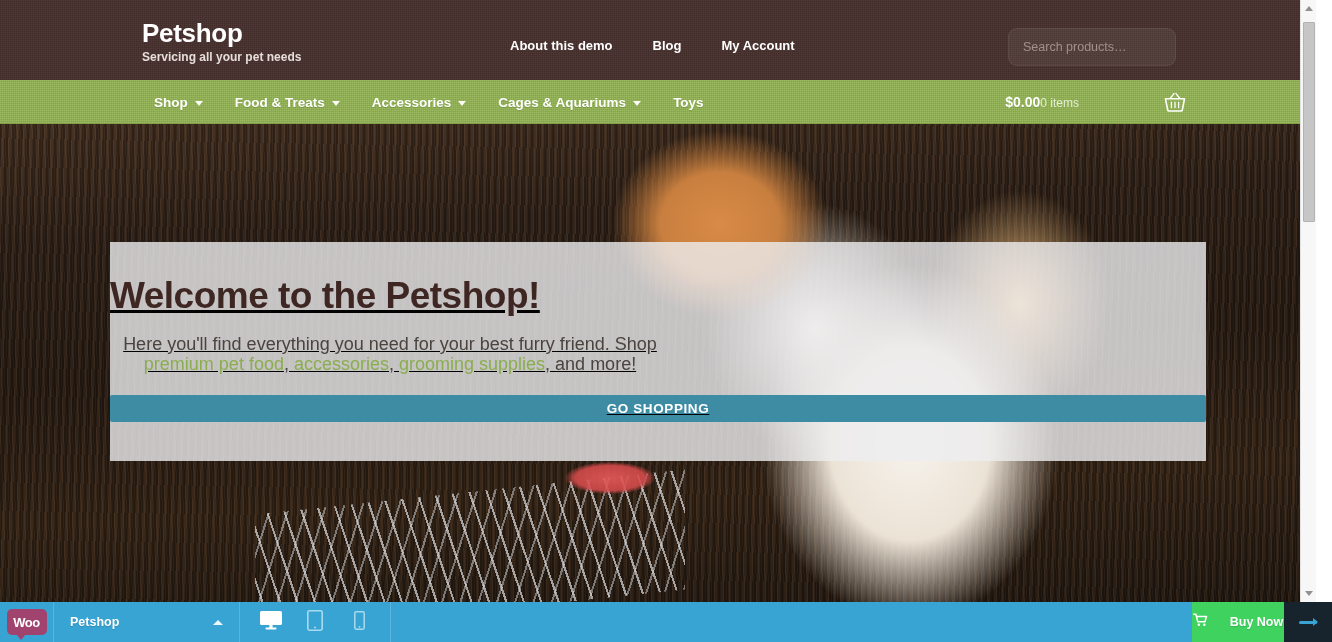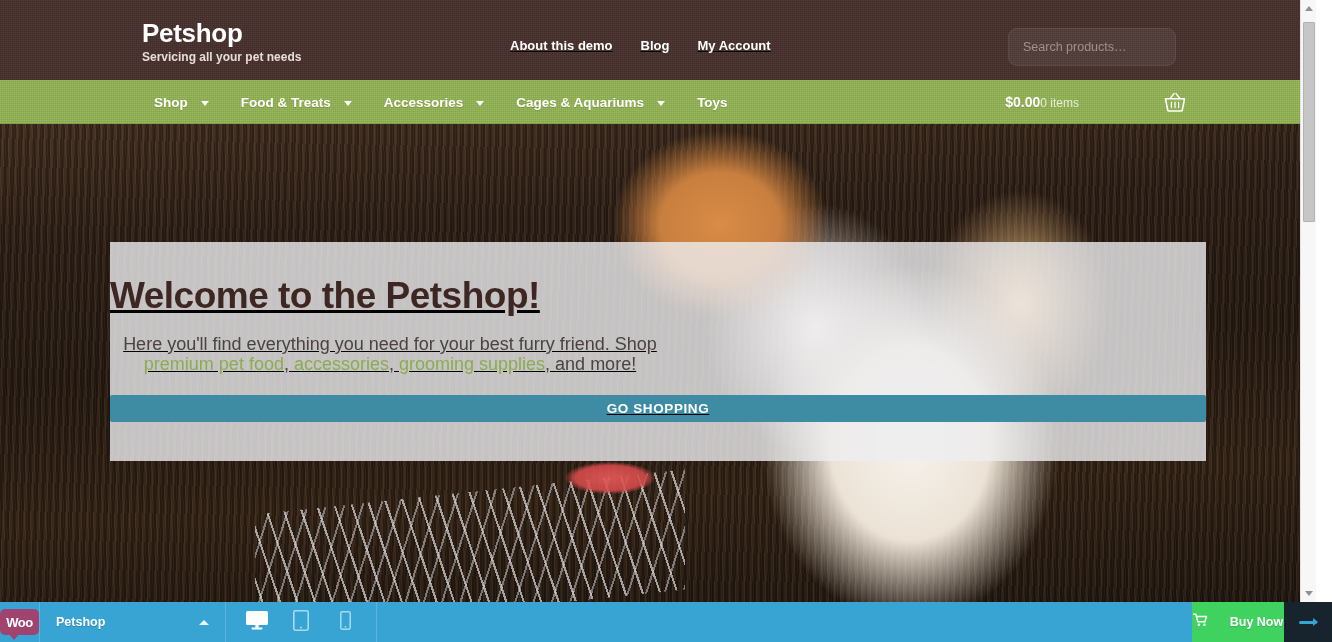--- a/index.html
+++ b/index.html
@@ -36,21 +36,21 @@
   .brand-title {
     color: #fff; font-size: 26px; font-weight: bold;
     letter-spacing: -0.3px; line-height: 30px;
   }
   .brand-tagline {
     color: #e7ded9; font-size: 12px; font-weight: bold; line-height: 16px;
     margin-top: 1px;
   }
   .secondary-nav {
     position: absolute; left: 380px; top: 38px;
-    display: flex; gap: 28px; align-items: center; text-decoration: underline;
+    display: flex; gap: 40px; align-items: center;
   }
   .secondary-nav a {
     color: #ffffff; font-size: 13px; text-decoration: none;
     font-weight: 600; white-space: nowrap;
   }
   .search-box {
     position: absolute; right: 10px; top: 28px;
     width: 168px; height: 38px;
     background: rgba(255,255,255,.06);
     border: 1px solid rgba(255,255,255,.07);
@@ -73,21 +73,21 @@
       repeating-linear-gradient(0deg, rgba(255,255,255,.06) 0 1px, rgba(0,0,0,.03) 1px 2px),
       repeating-linear-gradient(90deg, rgba(255,255,255,.05) 0 1px, rgba(0,0,0,.03) 1px 2px);
     border-bottom: 1px solid #7fa044;
   }
   .nav-inner {
     width: 1056px; margin: 0 auto; height: 44px;
     position: relative; display: flex; align-items: center;
   }
   .nav-list { display: flex; align-items: center; gap: 0; padding-left: 8px; }
   .nav-item {
-    display: flex; align-items: center; gap: 13px;
+    display: flex; align-items: center; gap: 7px;
     padding: 0 16px; height: 44px;
     cursor: pointer;
   }
   .nav-item .lbl {
     color: #ffffff; font-size: 13.5px; font-weight: 600; white-space: nowrap;
     text-shadow: 0 1px 0 rgba(0,0,0,.12);
   }
   .caret {
     width: 0; height: 0;
     border-left: 4.5px solid transparent;
@@ -217,21 +217,21 @@
   }
 
   
   .admin-bar {
     position: absolute; left: 0; bottom: 0;
     width: 1332px; height: 40px;
     background: #38a4d4;
     display: flex; align-items: stretch;
   }
   .woo-logo-cell {
-    width: 40px; display: flex; align-items: center; justify-content: center;
+    width: 54px; display: flex; align-items: center; justify-content: center;
     border-right: 1px solid rgba(255,255,255,.18);
   }
   .woo-logo {
     width: 40px; height: 26px;
     background: #a0436f;
     border-radius: 5px;
     position: relative;
     display: flex; align-items: center; justify-content: center;
   }
   .woo-logo::after {

